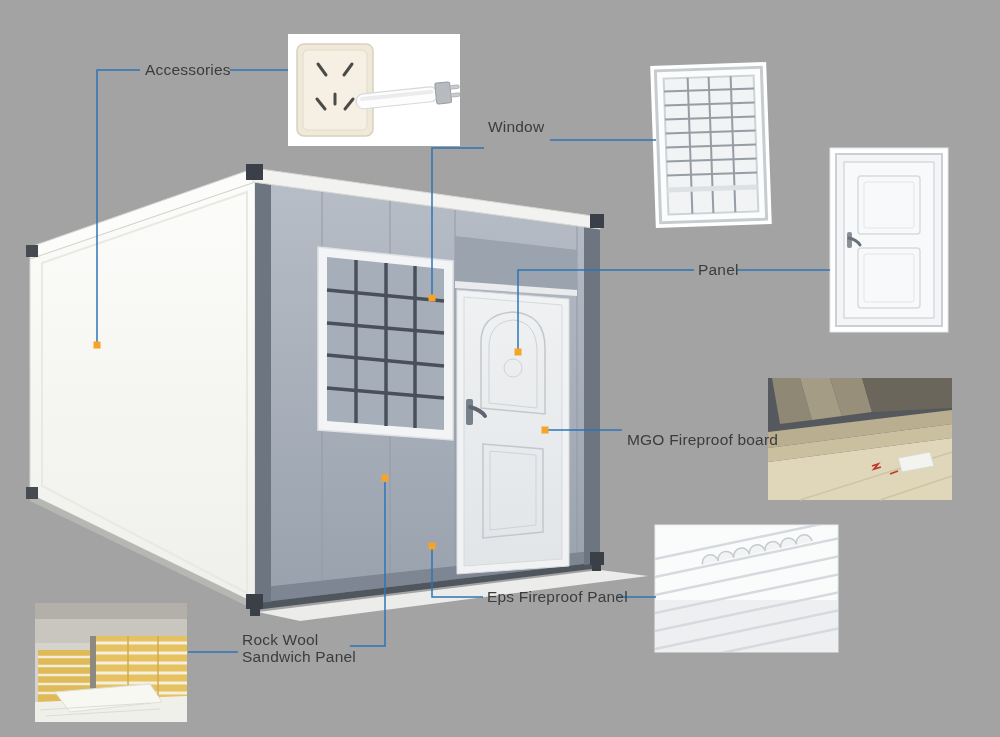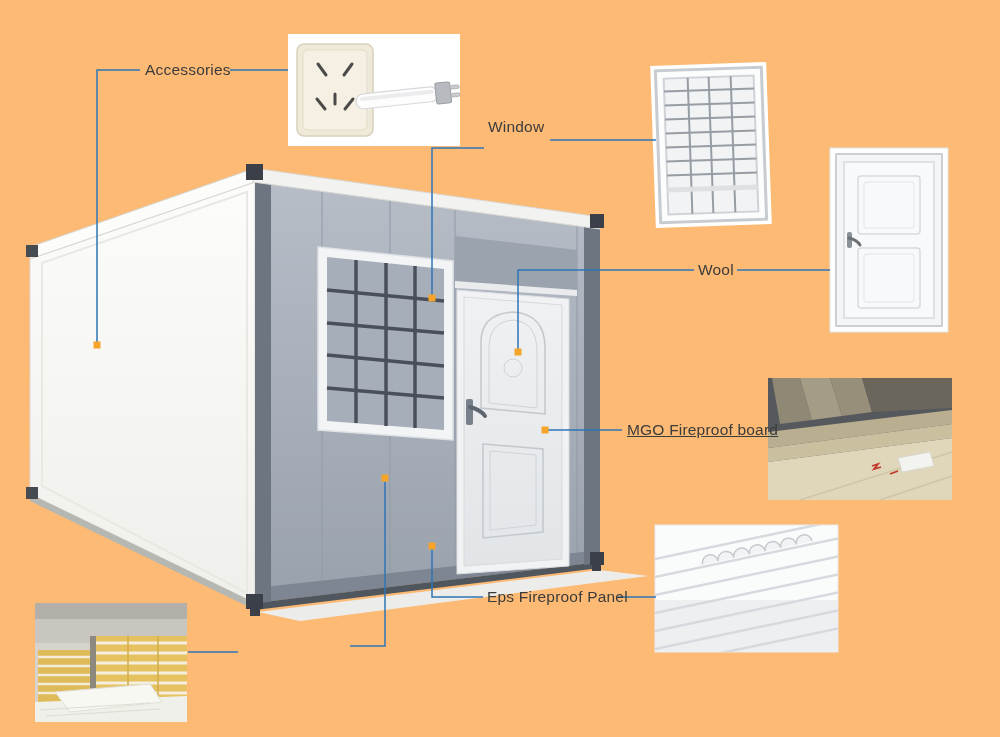--- a/index.html
+++ b/index.html
@@ -1,28 +1,28 @@
 <!DOCTYPE html>
 <html><head>
 <meta charset="utf-8">
 <style>
   html,body{margin:0;padding:0;background:#ffffff;}
   .canvas{
-    position:relative;width:1000px;height:737px;background:#fdba74;
+    position:relative;width:1000px;height:737px;background:#a3a3a3;
     overflow:hidden;font-family:"Liberation Sans",sans-serif;
   }
   .canvas svg.art{position:absolute;left:0;top:0;display:block;}
   .label{
     position:absolute;font-size:15.5px;color:#3c3c3c;line-height:17px;
     white-space:pre-line;letter-spacing:.2px;
   }
   .label-accessories{left:145px;top:61px;}
   .label-window{left:488px;top:118px;}
   .label-door{left:698px;top:261px;}
-  .label-mgo{left:627px;top:421px;text-decoration:underline;}
+  .label-mgo{left:627px;top:431px;}
   .label-eps{left:487px;top:588px;}
   .label-rockwool{left:242px;top:631px;}
 </style>
 </head>
 <body>
 
 <div class="canvas">
 
   <svg class="art" width="1000" height="737" viewBox="0 0 1000 737">
     <defs>
@@ -261,16 +261,18 @@
       <rect x="428.5" y="294.5" width="7" height="7"></rect>
       <rect x="514.5" y="348.5" width="7" height="7"></rect>
       <rect x="541.5" y="426.5" width="7" height="7"></rect>
       <rect x="428.5" y="542.5" width="7" height="7"></rect>
       <rect x="381.5" y="474.5" width="7" height="7"></rect>
     </g>
   </svg>
 
   <div class="label label-accessories">Accessories</div>
   <div class="label label-window">Window</div>
-  <div class="label label-door">Wool</div>
+  <div class="label label-door">Panel</div>
   <div class="label label-mgo">MGO Fireproof board</div>
   <div class="label label-eps">Eps Fireproof Panel</div>
+  <div class="label label-rockwool">Rock Wool
+Sandwich Panel</div>
 </div>
 
 </body></html>

